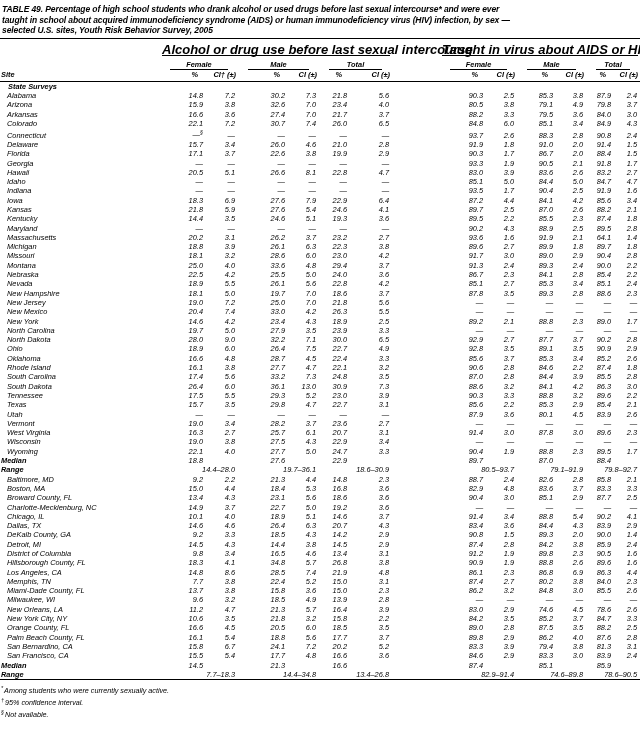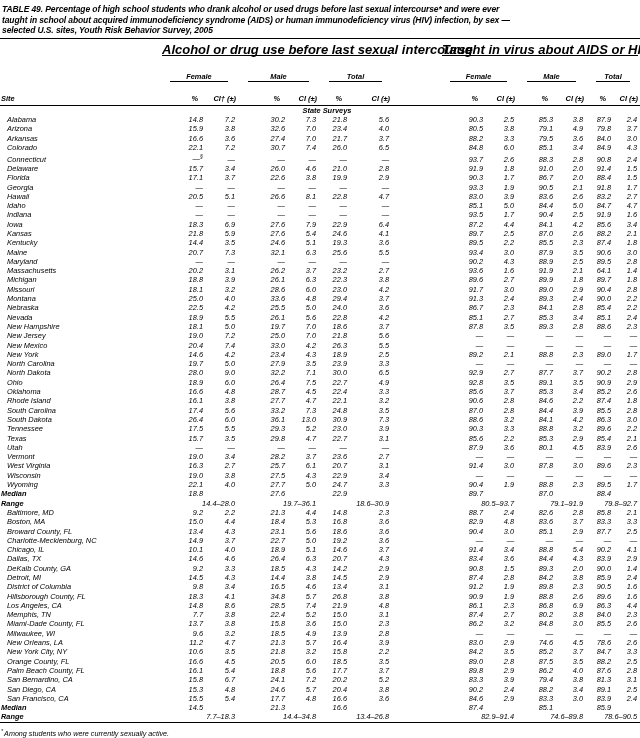--- a/index.html
+++ b/index.html
@@ -4,26 +4,26 @@
 <style>
   html,body{margin:0;padding:0;background:#fff;}
   body{width:640px;height:738px;overflow:hidden;color:#000;font-family:"Liberation Sans",sans-serif;}
   .page{width:520px;font-style:italic;}
   .title{font-weight:bold;font-size:8.5px;line-height:10.6px;letter-spacing:-0.1px;padding:4px 3px 2px 2px;}
   table{border-collapse:collapse;table-layout:fixed;width:640px;border-top:1px solid #000;border-bottom:1px solid #000;}
   th,td{padding:0;font-size:7.4px;line-height:9.3px;font-weight:normal;vertical-align:bottom;overflow:visible;}
   thead th{font-weight:bold;}
   thead tr.grp-row th{padding-top:2px;}
   .grp-inner{border-bottom:1px solid #000;text-align:left;white-space:nowrap;padding-bottom:1px;margin:4px 2px;font-size:13px;}
-  .sub-inner{border-bottom:1px solid #000;text-align:center;margin:12px 10px;padding-bottom:0;}
+  .sub-inner{border-bottom:1px solid #000;text-align:center;margin:0 10px;padding-bottom:0;}
   thead tr.col-row th{border-bottom:1px solid #000;padding-bottom:1px;}
   th.h-pct{text-align:right;padding-right:8px;}
   th.h-ci{text-align:right;padding-right:2px;white-space:nowrap;}
   th.site-head{text-align:left;padding-left:1px;}
-  td.sec{font-weight:bold;padding-left:14px;white-space:nowrap;text-align:center;}
+  td.sec{font-weight:bold;padding-left:8px;white-space:nowrap;}
   td.site{padding-left:7px;white-space:nowrap;}
   td.rowlabel{font-weight:bold;padding-left:1px;white-space:nowrap;}
   td.num{text-align:right;padding-right:3px;white-space:nowrap;}
   td.range-cell{text-align:right;padding-right:3px;white-space:nowrap;}
   sup{font-size:0.75em;}
   .footnotes{padding:4px 0 0 1px;}
   .fn{font-size:7.2px;line-height:8.6px;}
   .fn sup{margin-right:1px;}
 </style>
 </head>
@@ -321,36 +321,20 @@
           <td class="num">3.6</td>
           <td class="gap"></td>
           <td class="num">89.5</td>
           <td class="num">2.2</td>
           <td class="num">85.5</td>
           <td class="num">2.3</td>
           <td class="num">87.4</td>
           <td class="num">1.8</td>
         </tr>
         <tr>
-          <td class="site">Maine</td>
-          <td class="num">20.7</td>
-          <td class="num">7.3</td>
-          <td class="num">32.1</td>
-          <td class="num">6.3</td>
-          <td class="num">25.6</td>
-          <td class="num">5.5</td>
-          <td class="gap"></td>
-          <td class="num">93.4</td>
-          <td class="num">3.0</td>
-          <td class="num">87.9</td>
-          <td class="num">3.5</td>
-          <td class="num">90.6</td>
-          <td class="num">3.0</td>
-        </tr>
-        <tr>
           <td class="site">Maryland</td>
           <td class="num">—</td>
           <td class="num">—</td>
           <td class="num">—</td>
           <td class="num">—</td>
           <td class="num">—</td>
           <td class="num">—</td>
           <td class="gap"></td>
           <td class="num">90.2</td>
           <td class="num">4.3</td>
@@ -1065,36 +1049,20 @@
           <td class="num">7.2</td>
           <td class="num">20.2</td>
           <td class="num">5.2</td>
           <td class="gap"></td>
           <td class="num">83.3</td>
           <td class="num">3.9</td>
           <td class="num">79.4</td>
           <td class="num">3.8</td>
           <td class="num">81.3</td>
           <td class="num">3.1</td>
-        </tr>
-        <tr>
-          <td class="site">San Diego, CA</td>
-          <td class="num">15.3</td>
-          <td class="num">4.8</td>
-          <td class="num">24.6</td>
-          <td class="num">5.7</td>
-          <td class="num">20.4</td>
-          <td class="num">3.8</td>
-          <td class="gap"></td>
-          <td class="num">90.2</td>
-          <td class="num">2.4</td>
-          <td class="num">88.2</td>
-          <td class="num">3.4</td>
-          <td class="num">89.1</td>
-          <td class="num">2.5</td>
         </tr>
         <tr>
           <td class="site">San Francisco, CA</td>
           <td class="num">15.5</td>
           <td class="num">5.4</td>
           <td class="num">17.7</td>
           <td class="num">4.8</td>
           <td class="num">16.6</td>
           <td class="num">3.6</td>
           <td class="gap"></td>

